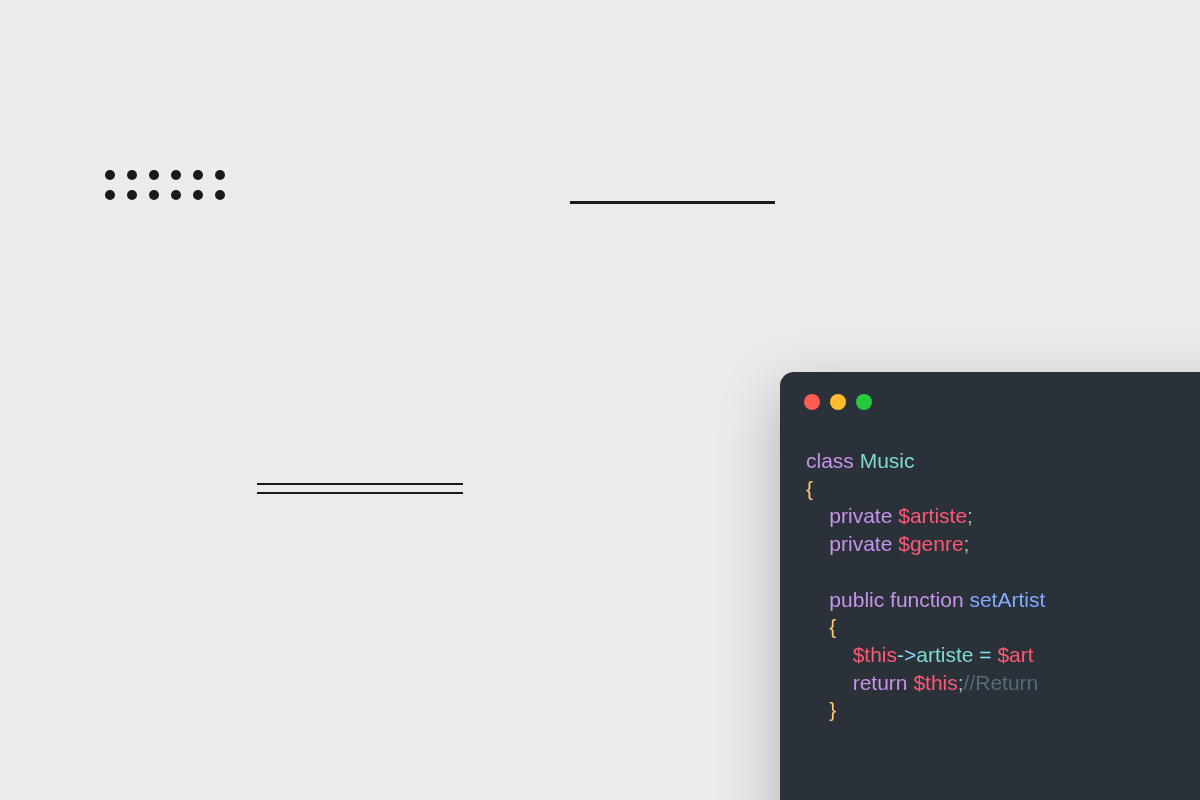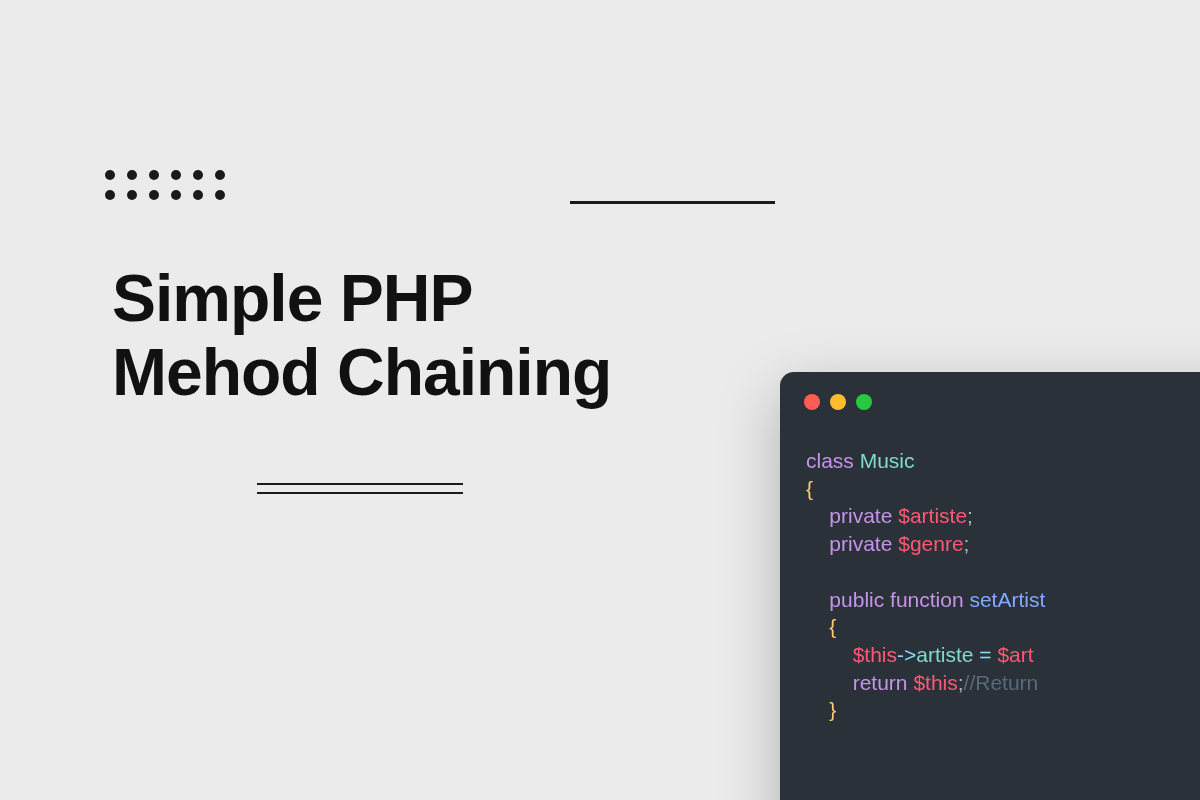--- a/index.html
+++ b/index.html
@@ -112,22 +112,21 @@
     <div class="dot"></div>
     <div class="dot"></div>
     <div class="dot"></div>
     <div class="dot"></div>
     <div class="dot"></div>
 </div>
 
 <div class="line-top"></div>
 
 <h1 class="heading">
-  <span>Simple PHP</span><br>
-  <span>Mehod Chaining</span>
+  <br>
 </h1>
 
 <div class="double-line">
   <div></div>
     <div></div>
 </div>
 
 <div class="code-window">
   <div class="window-dots">
     <div class="wd wd-red"></div>

